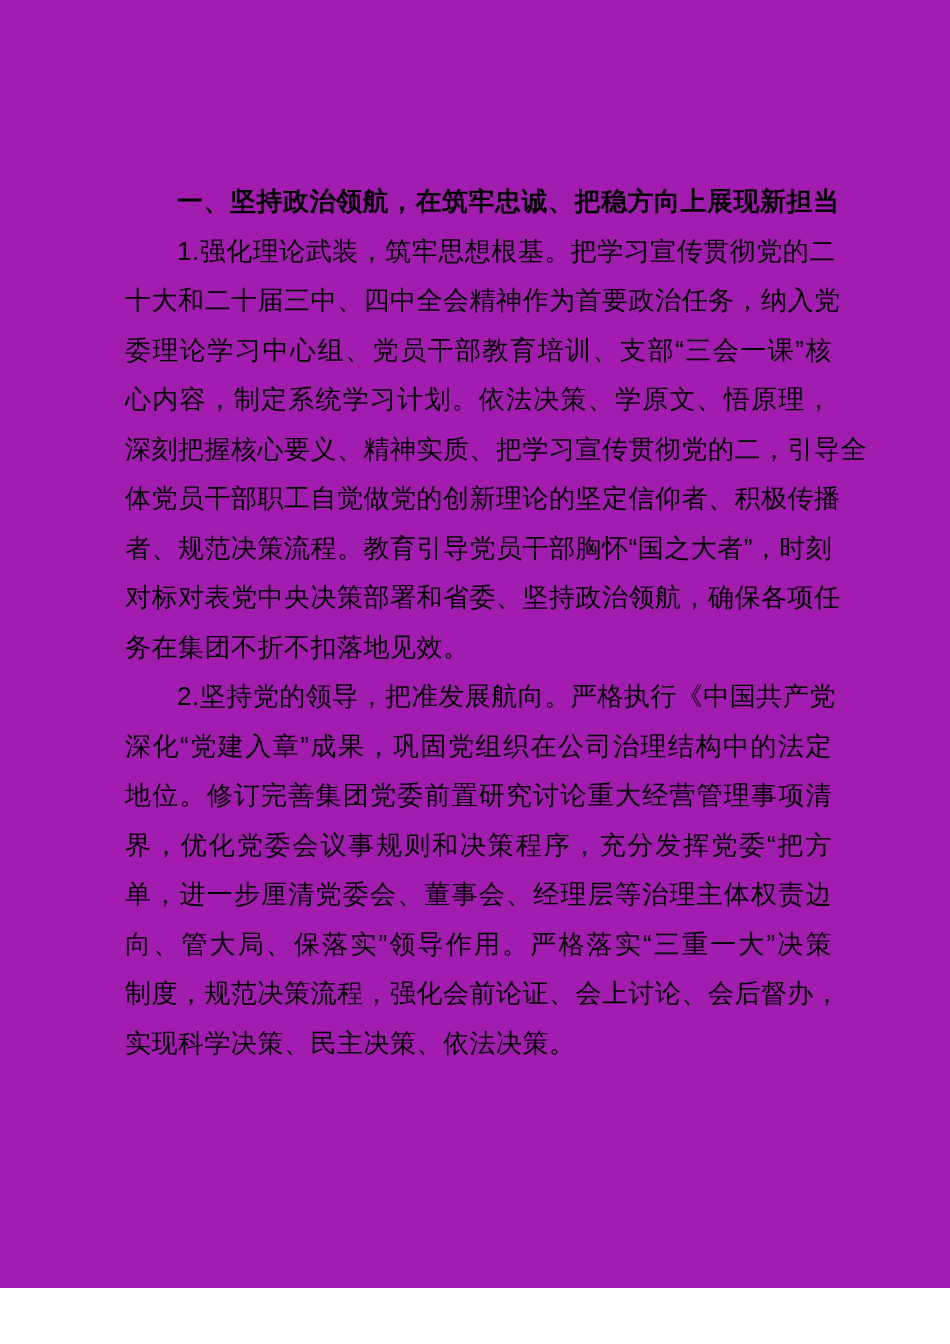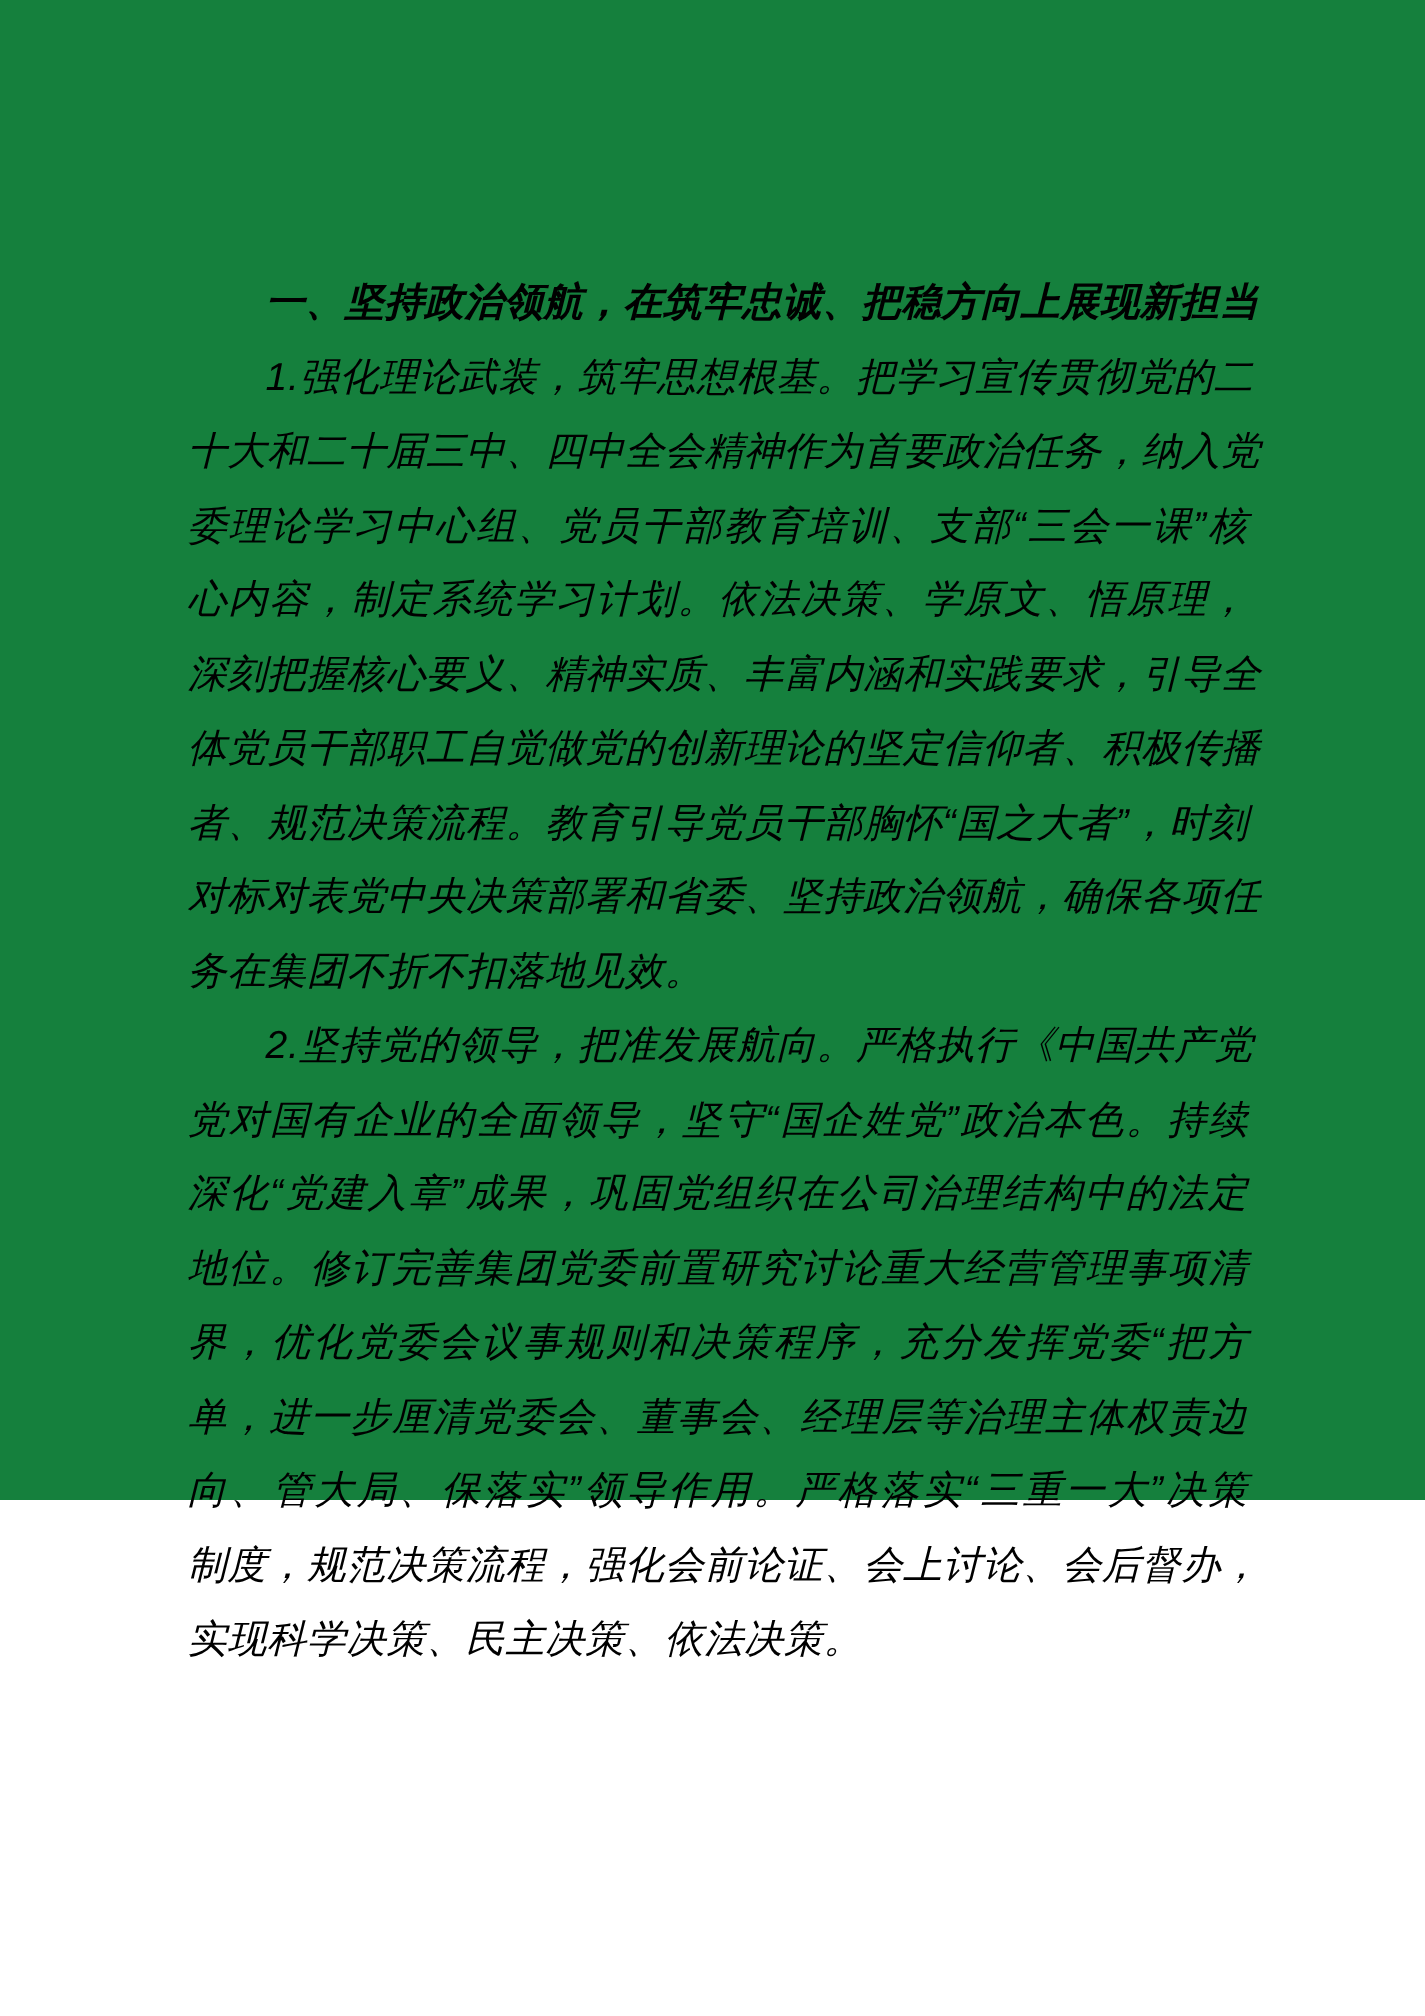--- a/index.html
+++ b/index.html
@@ -6,23 +6,22 @@
   body {
     width: 950px;
     height: 1344px;
     background: #ffffff;
     font-family: "Liberation Sans", sans-serif;
     overflow: hidden;
   }
   .page {
     position: relative;
     width: 950px;
-    height: 1000px;
-    background: #15803d;
-    font-style: italic;
+    height: 1288px;
+    background: #a21caf;
   }
   .content {
     position: absolute;
     left: 125px;
     top: 177px;
     width: 707px;
   }
   .line {
     height: 49.5px;
     line-height: 49.5px;
@@ -41,27 +40,26 @@
 <body>
 
 <div class="page">
   <div class="content">
 
   <div class="line heading indent last">一、坚持政治领航，在筑牢忠诚、把稳方向上展现新担当</div>
       <div class="line indent">1.强化理论武装，筑牢思想根基。把学习宣传贯彻党的二</div>
       <div class="line">十大和二十届三中、四中全会精神作为首要政治任务，纳入党</div>
       <div class="line">委理论学习中心组、党员干部教育培训、支部“三会一课”核</div>
       <div class="line">心内容，制定系统学习计划。依法决策、学原文、悟原理，</div>
-      <div class="line">深刻把握核心要义、精神实质、丰富内涵和实践要求，引导全</div>
+      <div class="line">深刻把握核心要义、精神实质、把学习宣传贯彻党的二，引导全</div>
       <div class="line">体党员干部职工自觉做党的创新理论的坚定信仰者、积极传播</div>
       <div class="line">者、规范决策流程。教育引导党员干部胸怀“国之大者”，时刻</div>
       <div class="line">对标对表党中央决策部署和省委、坚持政治领航，确保各项任</div>
       <div class="line last">务在集团不折不扣落地见效。</div>
       <div class="line indent">2.坚持党的领导，把准发展航向。严格执行《中国共产党</div>
-      <div class="line">党对国有企业的全面领导，坚守“国企姓党”政治本色。持续</div>
       <div class="line">深化“党建入章”成果，巩固党组织在公司治理结构中的法定</div>
       <div class="line">地位。修订完善集团党委前置研究讨论重大经营管理事项清</div>
       <div class="line">界，优化党委会议事规则和决策程序，充分发挥党委“把方</div>
       <div class="line">单，进一步厘清党委会、董事会、经理层等治理主体权责边</div>
       <div class="line">向、管大局、保落实”领导作用。严格落实“三重一大”决策</div>
       <div class="line">制度，规范决策流程，强化会前论证、会上讨论、会后督办，</div>
       <div class="line last">实现科学决策、民主决策、依法决策。</div>
     </div>
 </div>
 

